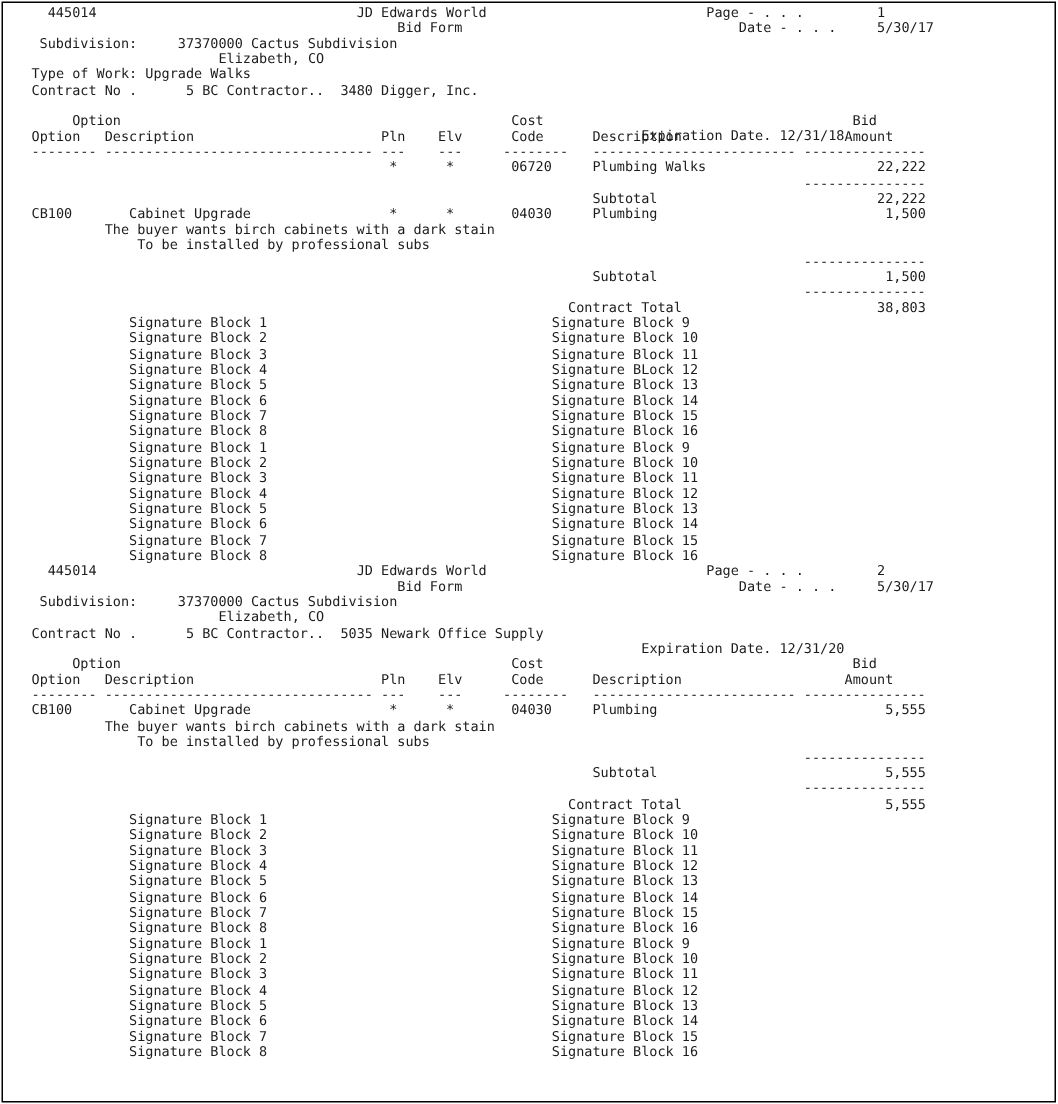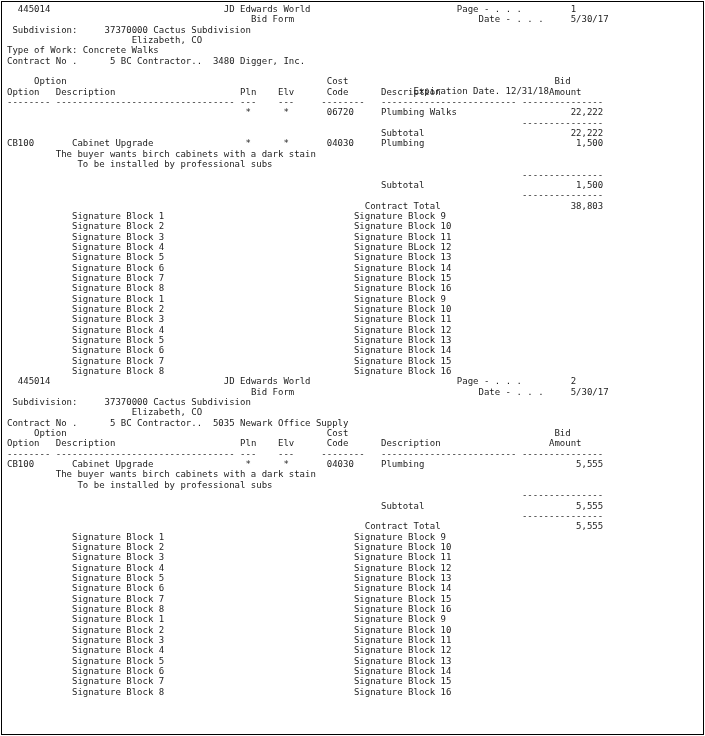--- a/index.html
+++ b/index.html
@@ -16,21 +16,21 @@
     left: 1px;
     top: 1px;
     width: 701px;
     height: 732px;
     border: 1px solid #000000;
     background: #ffffff;
     box-sizing: content-box;
   }
   .report {
     position: absolute;
-    left: 5px;
+    left: 19px;
     top: 0px;
     padding-top: 2px;
     width: 660px;
     color: #1c1c1c;
   }
   .rline {
     position: relative;
     height: 10.35px;
     font-family: "DejaVu Sans Mono", "Liberation Mono", monospace;
     font-size: 9px;
@@ -62,21 +62,21 @@
         <span style="left: 563.68px;">5/30/17</span>
       </div>
       <div class="rline">
         <span style="left: 5.42px;">Subdivision:</span>
         <span style="left: 97.56px;">37370000 Cactus Subdivision</span>
       </div>
       <div class="rline">
         <span style="left: 124.66px;">Elizabeth, CO</span>
       </div>
       <div class="rline">
-        <span style="left: 0px;">Type of Work: Concrete Walks</span>
+        <span style="left: 0px;">Type of Work: Upgrade Walks</span>
       </div>
       <div class="rline">
         <span style="left: 0px;">Contract No .</span>
         <span style="left: 102.98px;">5 BC Contractor..</span>
         <span style="left: 205.96px;">3480 Digger, Inc.</span>
       </div>
       <div class="rline">
         <span style="left: 406.5px; margin-top: 20px;">Expiration Date. 12/31/18</span>
       </div>
       <div class="rline">
@@ -226,20 +226,23 @@
       </div>
       <div class="rline">
         <span style="left: 124.66px;">Elizabeth, CO</span>
       </div>
       <div class="rline">
         <span style="left: 0px;">Contract No .</span>
         <span style="left: 102.98px;">5 BC Contractor..</span>
         <span style="left: 205.96px;">5035 Newark Office Supply</span>
       </div>
       <div class="rline">
+        <span style="left: 406.5px;">Expiration Date. 12/31/20</span>
+      </div>
+      <div class="rline">
         <span style="left: 27.1px;">Option</span>
         <span style="left: 319.78px;">Cost</span>
         <span style="left: 547.42px;">Bid</span>
       </div>
       <div class="rline">
         <span style="left: 0px;">Option</span>
         <span style="left: 48.78px;">Description</span>
         <span style="left: 233.06px;">Pln</span>
         <span style="left: 271px;">Elv</span>
         <span style="left: 319.78px;">Code</span>

